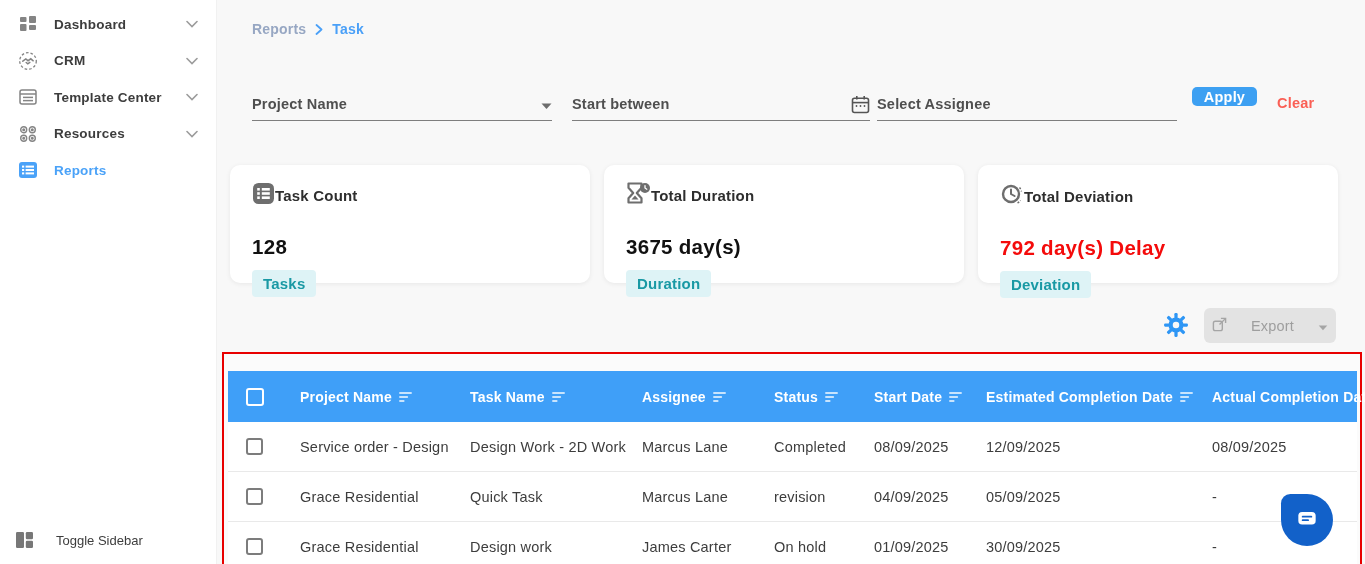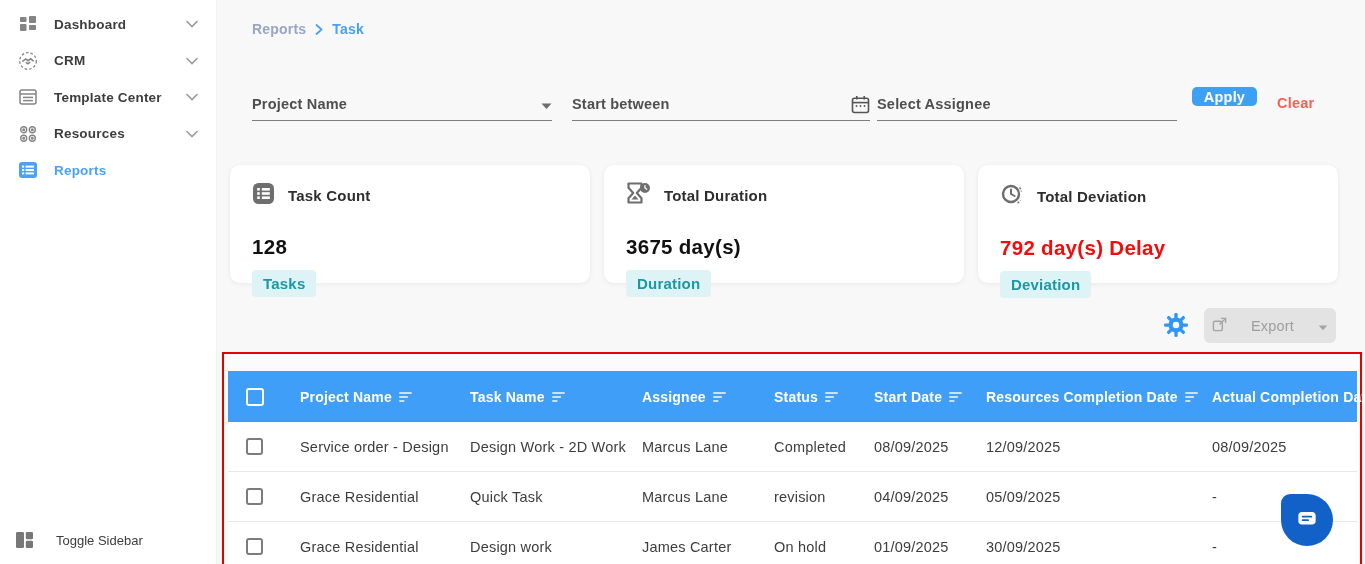--- a/index.html
+++ b/index.html
@@ -46,21 +46,21 @@
   .apply-btn { position:absolute; left:975px; top:87px; width:65px; height:19px; border:none;
                background:#3da0f2; color:#fff; font-family:inherit; font-size:14.5px; font-weight:600;
                border-radius:5px; cursor:pointer; letter-spacing:.2px; }
   .clear-link { position:absolute; left:1060px; top:95px; color:#fa5f55; font-size:14.5px;
                 font-weight:600; letter-spacing:.2px; cursor:pointer; }
 
   
   .card { position:absolute; top:165px; width:360px; height:118px; background:#fff; border-radius:10px;
           box-shadow:0 1px 5px rgba(0,0,0,.07); padding:17px 22px; }
   .card-1 { left:13px; } .card-2 { left:387px; } .card-3 { left:761px; }
-  .card-head { display:flex; align-items:center; gap:13px; }
+  .card-head { display:flex; align-items:center; }
   .card-title { font-size:15px; font-weight:600; color:#2e2e2e; letter-spacing:.2px; }
   .card-value { margin-top:26px; font-size:20.5px; font-weight:800; color:#111; letter-spacing:.3px; }
   .card-value.delay { color:#f40b0b; }
   .card-badge { display:inline-block; margin-top:11px; background:#def3f6; color:#1999a4;
                 font-size:15px; font-weight:700; padding:5px 11px; border-radius:4px; letter-spacing:.2px; }
 
   
   .gear-btn { position:absolute; left:946px; top:312px; width:26px; height:26px; color:#2e96f5;
               cursor:pointer; display:flex; }
   .export-btn { position:absolute; left:987px; top:308px; width:132px; height:35px; background:#e3e3e3;
@@ -376,21 +376,21 @@
         <span class="th-label">Start Date</span>
         <span class="filter-ic">
             <svg width="13" height="10" viewBox="0 0 13 10" stroke="#fff" stroke-width="1.5" stroke-linecap="round">
               <line x1="0.8" y1="1" x2="12.2" y2="1"></line>
               <line x1="0.8" y1="5" x2="8.4" y2="5"></line>
               <line x1="0.8" y1="9" x2="4.8" y2="9"></line>
             </svg>
           </span>
       </div>
       <div class="cell c6">
-        <span class="th-label">Resources Completion Date</span>
+        <span class="th-label">Estimated Completion Date</span>
         <span class="filter-ic">
             <svg width="13" height="10" viewBox="0 0 13 10" stroke="#fff" stroke-width="1.5" stroke-linecap="round">
               <line x1="0.8" y1="1" x2="12.2" y2="1"></line>
               <line x1="0.8" y1="5" x2="8.4" y2="5"></line>
               <line x1="0.8" y1="9" x2="4.8" y2="9"></line>
             </svg>
           </span>
       </div>
       <div class="cell c7">
         <span class="th-label">Actual Completion Date</span>

